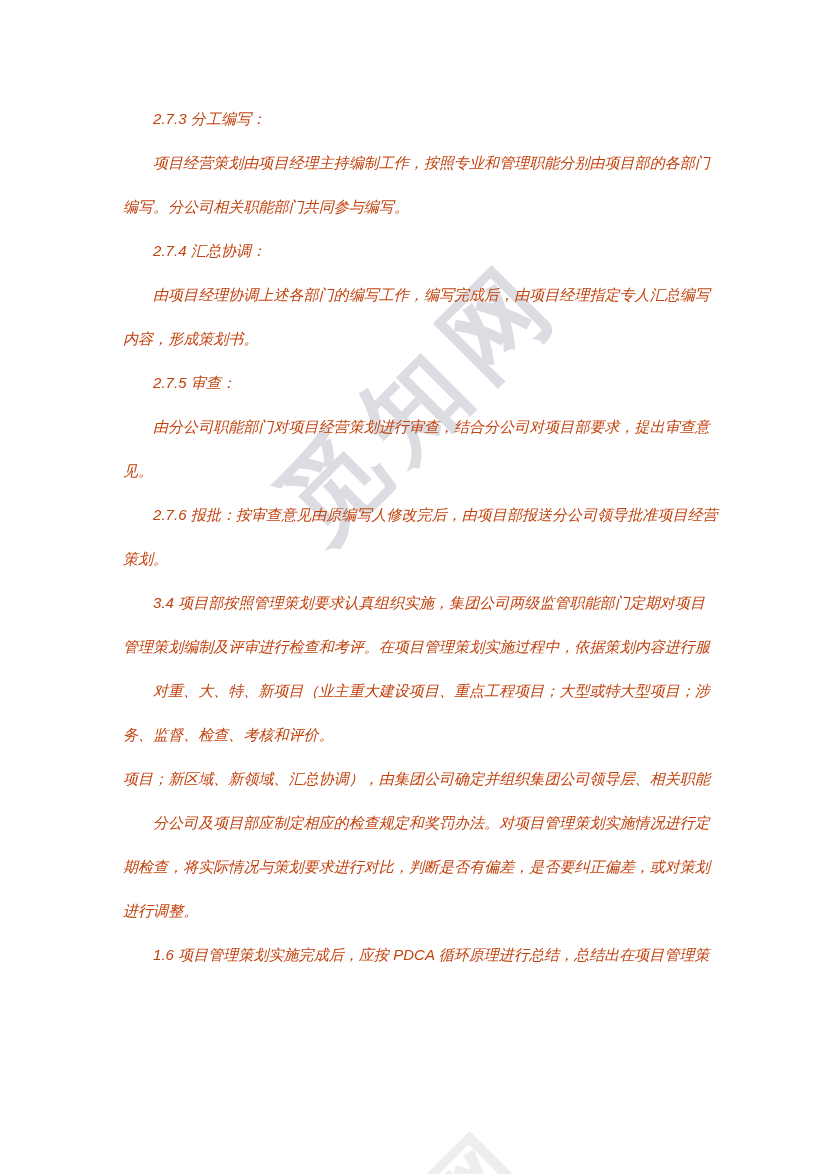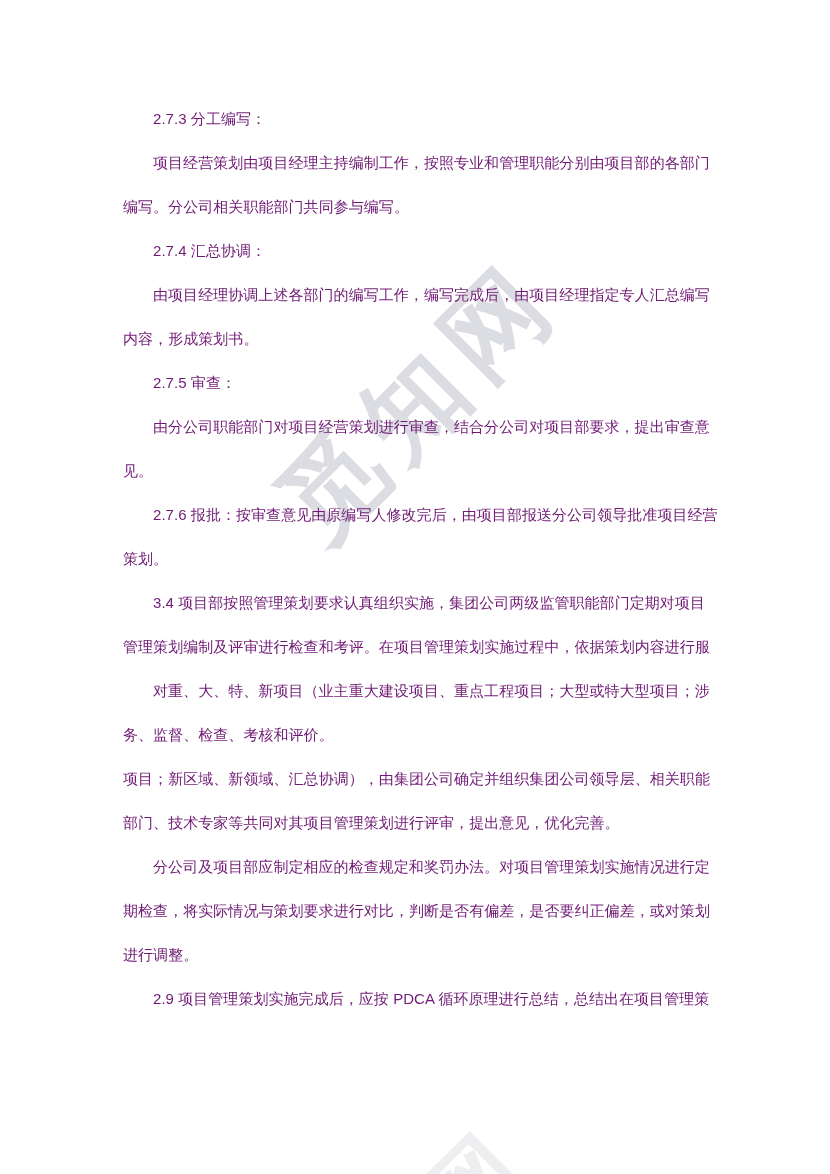--- a/index.html
+++ b/index.html
@@ -45,22 +45,23 @@
     left: 123px;
     top: 97px;
     width: 600px;
     z-index: 1;
   }
   .line {
     height: 44px;
     line-height: 44px;
     font-size: 15px;
     letter-spacing: 0.05px;
-    color: #701a75;
+    color: #c2410c;
     white-space: pre;
+    font-style: italic;
   }
   .line.indent {
     padding-left: 30px;
   }
 </style>
 </head>
 <body>
 
 <div class="page">
   <div class="watermark wm-main">觅知网</div>
@@ -75,19 +76,18 @@
       <div class="line indent">2.7.5 审查：</div>
       <div class="line indent">由分公司职能部门对项目经营策划进行审查，结合分公司对项目部要求，提出审查意</div>
       <div class="line">见。</div>
       <div class="line indent">2.7.6 报批：按审查意见由原编写人修改完后，由项目部报送分公司领导批准项目经营</div>
       <div class="line">策划。</div>
       <div class="line indent">3.4 项目部按照管理策划要求认真组织实施，集团公司两级监管职能部门定期对项目</div>
       <div class="line">管理策划编制及评审进行检查和考评。在项目管理策划实施过程中，依据策划内容进行服</div>
       <div class="line indent">对重、大、特、新项目（业主重大建设项目、重点工程项目；大型或特大型项目；涉</div>
       <div class="line">务、监督、检查、考核和评价。</div>
       <div class="line">项目；新区域、新领域、汇总协调），由集团公司确定并组织集团公司领导层、相关职能</div>
-      <div class="line">部门、技术专家等共同对其项目管理策划进行评审，提出意见，优化完善。</div>
       <div class="line indent">分公司及项目部应制定相应的检查规定和奖罚办法。对项目管理策划实施情况进行定</div>
       <div class="line">期检查，将实际情况与策划要求进行对比，判断是否有偏差，是否要纠正偏差，或对策划</div>
       <div class="line">进行调整。</div>
-      <div class="line indent">2.9 项目管理策划实施完成后，应按 PDCA 循环原理进行总结，总结出在项目管理策</div>
+      <div class="line indent">1.6 项目管理策划实施完成后，应按 PDCA 循环原理进行总结，总结出在项目管理策</div>
     </div>
 </div>
 
 </body></html>

